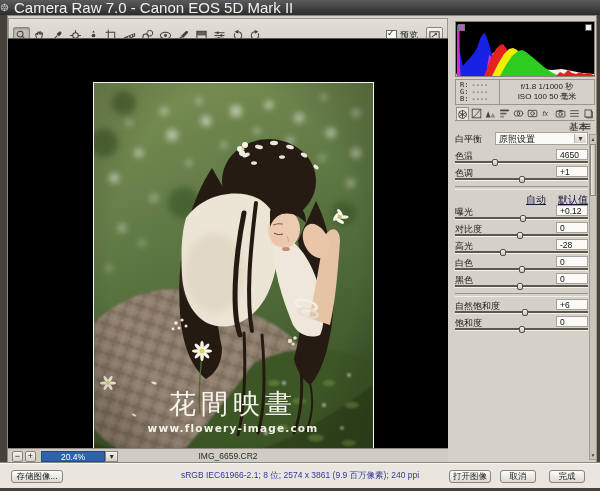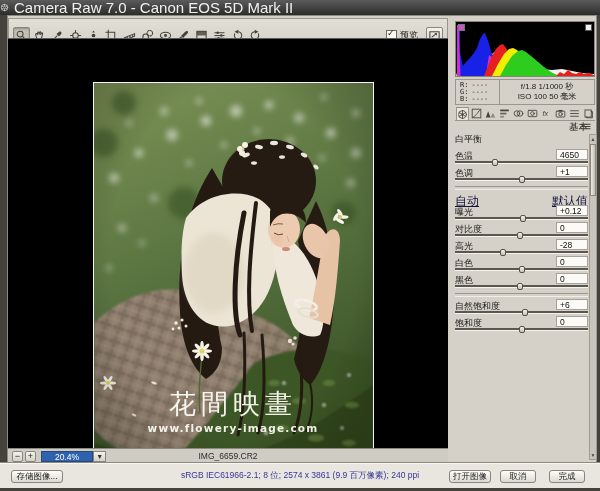--- a/index.html
+++ b/index.html
@@ -36,21 +36,21 @@
     box-sizing:border-box;background:#4c6234}
   .photo svg{display:block}
   
   .status-strip{position:absolute;left:8px;top:448px;width:440px;height:15px;
     background:#cfccc3;border-top:1px solid #8d897f;box-sizing:border-box;
     display:flex;align-items:center;padding-left:4px}
   .mini-btn{width:11px;height:11px;font-size:9px;line-height:9px;text-align:center;
     background:linear-gradient(#f4f2ec,#d5d1c8);border:1px solid #8a867c;border-radius:2px;
     color:#222;margin-right:2px;box-sizing:border-box}
   .zoom-box{height:11px;min-width:34px;background:#2f62ad;color:#fff;font-size:8.5px;line-height:11px;
-    text-align:center;border:1px solid #23497f;padding:0 13px;margin-left:3px;box-sizing:border-box}
+    text-align:center;border:1px solid #23497f;padding:0 19px;margin-left:3px;box-sizing:border-box}
   .zoom-dd{width:13px;height:11px;background:linear-gradient(#f4f2ec,#d5d1c8);border:1px solid #8a867c;
     font-size:7px;line-height:10px;text-align:center;color:#333;box-sizing:border-box}
   .filename{position:absolute;left:0;right:0;text-align:center;font-size:8.5px;color:#2c2c2c}
   
   .histo-box{position:absolute;left:455px;top:21px;width:140px;height:56px;background:#000;
     border:1px solid #88847a;box-sizing:border-box}
   .clip-sq{position:absolute;width:7px;height:7px;top:2px;box-sizing:border-box}
   .clip-sq.left{left:2px;background:#c953c9;border:1px solid #777}
   .clip-sq.right{right:2px;background:#f2f2f0;border:1px solid #555}
   .exif-box{position:absolute;left:455px;top:79px;width:140px;height:26px;border:1px solid #9a968c;
@@ -78,21 +78,21 @@
   .selectbox{position:absolute;left:40px;right:0;top:-1px;height:13px;background:#fbfaf7;
     border:1px solid #a6a29a;font-size:9px;line-height:12px;padding-left:3px;box-sizing:border-box;color:#111}
   .dd-arrow{position:absolute;right:1px;top:1px;width:11px;height:9px;font-size:7px;line-height:9px;
     text-align:center;color:#444;background:linear-gradient(#f0eee8,#d8d4cb);border-left:1px solid #b5b1a8}
   .slider{position:absolute;left:0;right:0;bottom:1px;height:8px}
   .track{position:absolute;left:0;right:0;top:3px;height:3px;background:#5b574f;
     border-bottom:1px solid #f4f2ec;box-sizing:border-box}
   .thumb{position:absolute;top:1px;width:6px;height:7px;background:linear-gradient(#f4f2ec,#c6c2b8);
     border:1px solid #55524a;border-radius:2px;box-sizing:border-box}
   .divider{height:2px;border-top:1px solid #9a968c;border-bottom:1px solid #f0eee8;margin:2px 0 3px 0}
-  .links-row{height:13px;display:flex;justify-content:space-between;gap:20px;font-size:12px}
+  .links-row{height:13px;display:flex;justify-content:flex-end;gap:12px;font-size:10px}
   .plink{color:#14143c;text-decoration:underline}
   
   .scrollbar{position:absolute;left:589px;top:134px;width:8px;height:326px;background:#c9c5bc;
     border:1px solid #a19d93;box-sizing:border-box}
   .sb-arrow{position:absolute;left:0;width:6px;height:8px;font-size:5px;text-align:center;color:#444;line-height:8px}
   .sb-thumb{position:absolute;left:0px;top:9px;width:6px;height:52px;background:linear-gradient(90deg,#eceae4,#c2beb4);
     border:1px solid #8a867c;box-sizing:border-box}
   
   .footer{position:absolute;left:0;top:463px;width:600px;height:24px;background:#e9e6e0;
     border-top:1px solid #f8f7f4;box-shadow:0 -1px 0 #8d897f}
@@ -555,20 +555,24 @@
           <line x1="2" y1="7" x2="12" y2="7"></line>
           <line x1="2" y1="9.5" x2="12" y2="9.5"></line>
         </svg>
       </span>
     </span>
 </div>
 
 <div class="controls">
   <div class="ctl-row wb">
     <span class="ctl-label">白平衡</span>
+    <span class="selectbox">
+      <span>原照设置</span>
+      <span class="dd-arrow">▼</span>
+    </span>
   </div>
 
   <div class="ctl-row">
     <span class="ctl-label">色温</span>
     <span class="valbox">4650</span>
     <div class="slider">
         <div class="track"></div>
         <div class="thumb" style="left: calc(30% - 3px);"></div>
       </div>
   </div>

